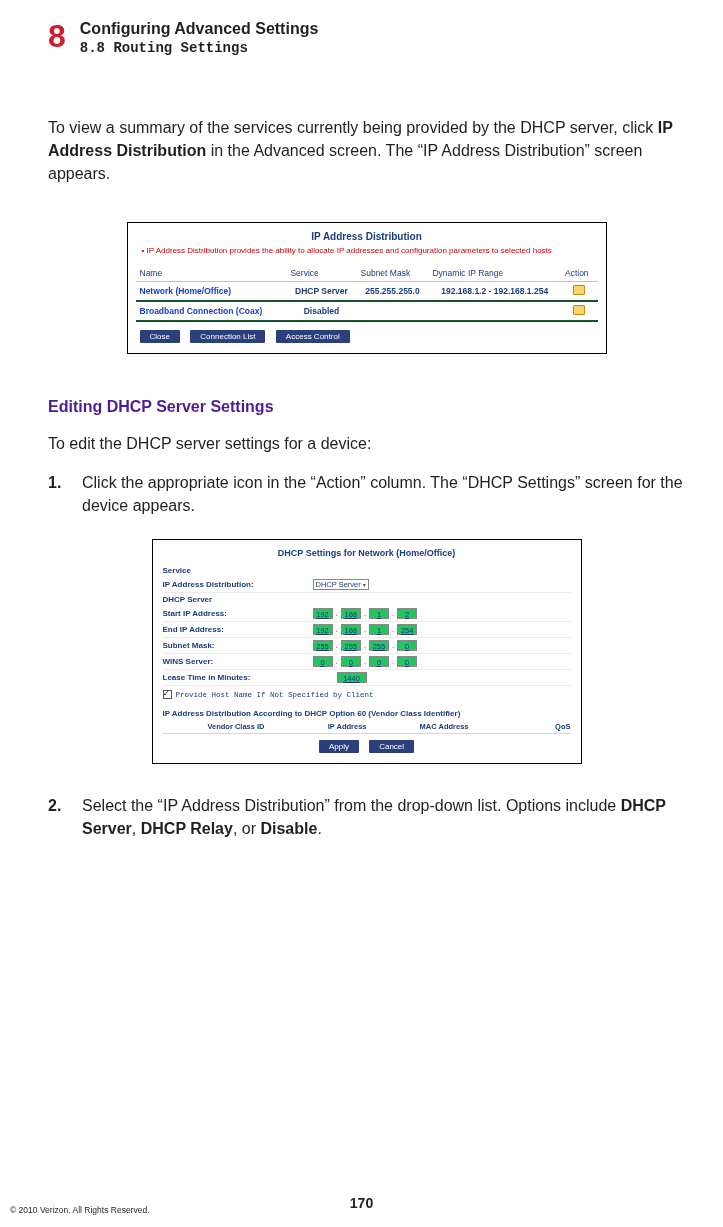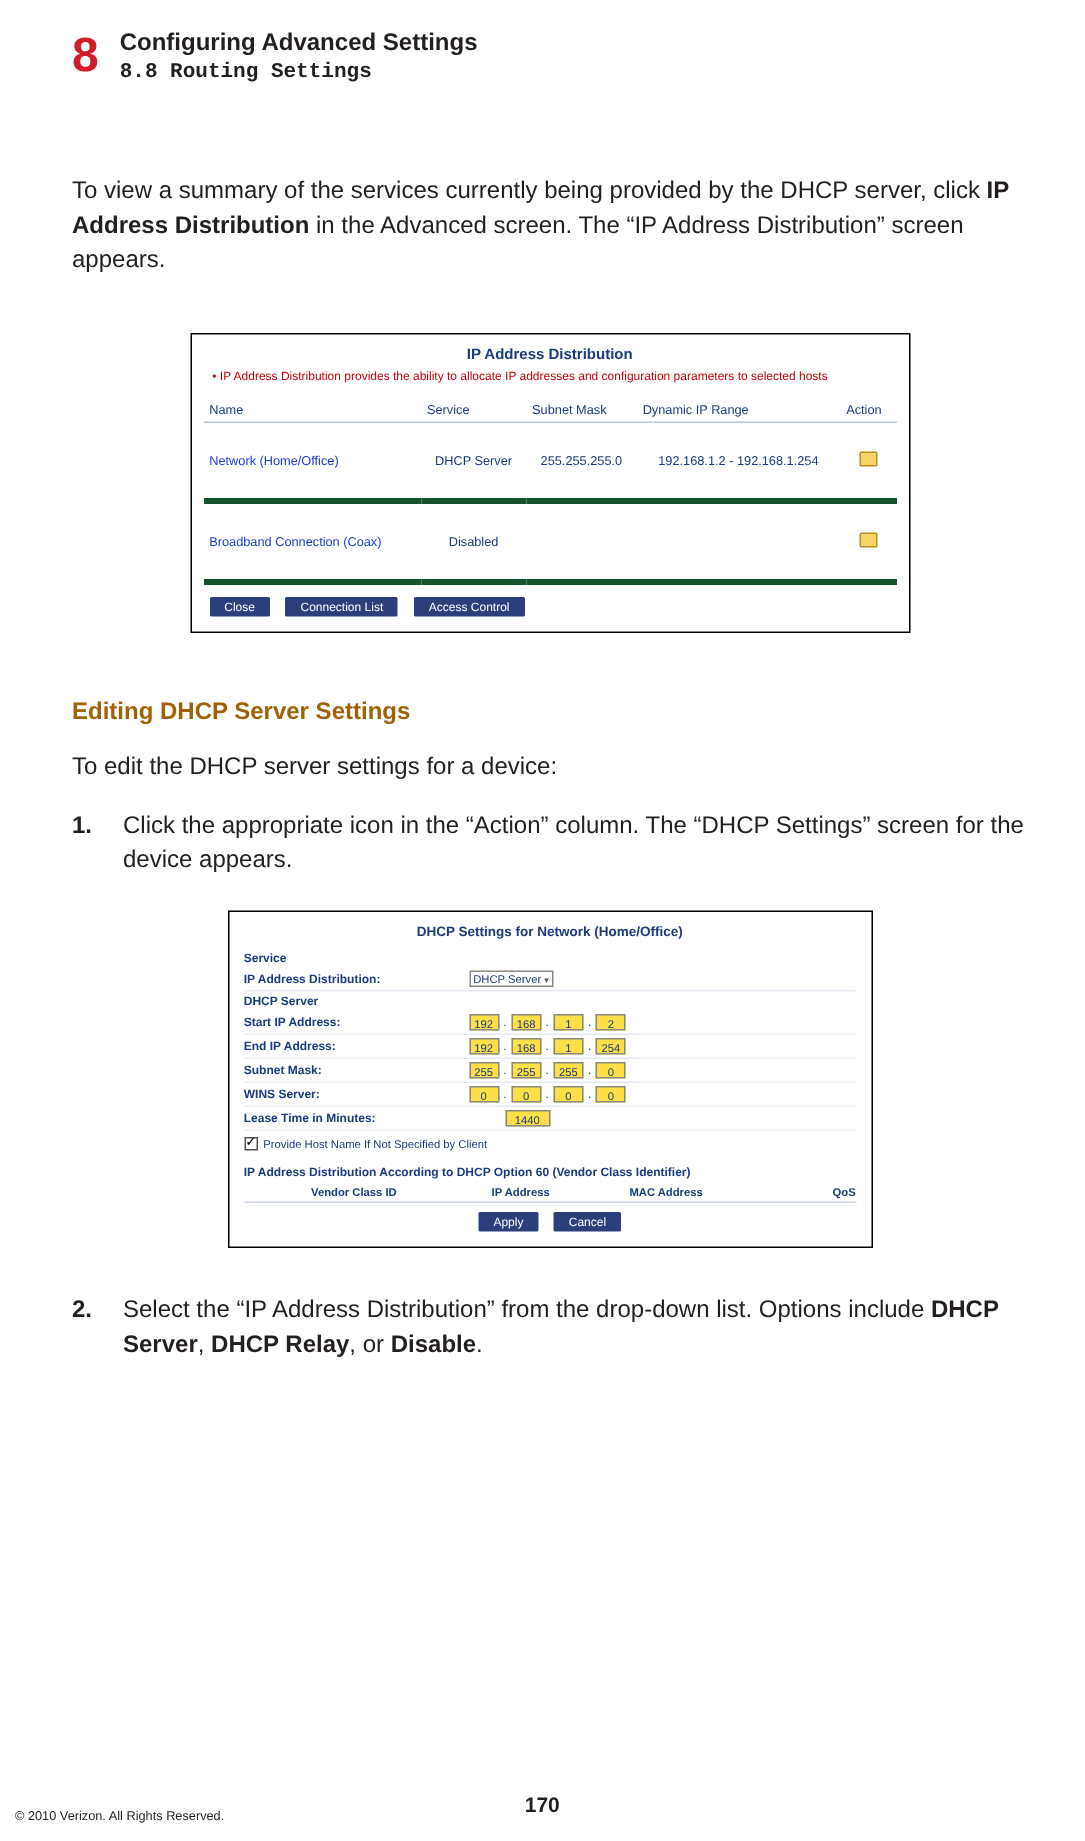--- a/index.html
+++ b/index.html
@@ -39,21 +39,21 @@
     margin-top: 2px;
     font-family: Liberation Mono, monospace;
   }
   .para {
     font-size: 16px;
     line-height: 1.45;
     margin: 0 0 36px 0;
   }
   .bold { font-weight: 700; }
   .section-heading {
-    color: #a16207;
+    color: #4c1d95;
     font-size: 16px;
     font-weight: 600;
     margin: 44px 0 16px 0;
   }
   .ol-item {
     display: flex;
     gap: 14px;
     font-size: 16px;
     line-height: 1.45;
     margin: 16px 0 0 0;
@@ -90,23 +90,24 @@
     font-weight: 400;
     color: #1a3b7d;
     font-size: 8.5px;
     text-align: left;
     padding: 3px 4px;
     border-bottom: 1px solid #b8c4d8;
   }
   .fig1 td {
     font-size: 8.5px;
     color: #1a3b7d;
-    padding: 19px 4px;
-    border-bottom: 4px solid #14532d;
+    padding: 3px 4px;
+    border-bottom: 2px solid #14532d;
     text-align: center;
+    font-weight: bold;
   }
   .fig1 td.link { color: #1a3bd0; text-align: left; }
   .fig1 td.plain { color: #1a3b7d; }
   .fig1 .action-icon {
     display:inline-block; width:12px; height:10px;
     background:#f7d56a; border:1px solid #b88f1a; border-radius:1px;
   }
   .fig1 .btn-row {
     margin-top: 8px;
   }
@@ -144,24 +145,24 @@
   .fig2 .row.noborder { border-bottom: none; }
   .fig2 .lbl { width: 150px; font-weight: 700; }
   .fig2 .val { flex: 1; display:flex; gap:3px; align-items:center;}
   .fig2 .sel {
     border:1px solid #888; font-size:7.5px; padding:0 2px; background:#fff;
     display:inline-flex; align-items:center; gap:2px;
   }
   .fig2 .sel::after { content:"▾"; font-size:6px; color:#555;}
   .fig2 .oct {
     width:20px; height:11px; border:1px solid #888; font-size:7.5px;
-    text-align:center; line-height:11px; background:#fde047;
+    text-align:center; line-height:11px; background:#22c55e;text-decoration:underline;
   }
   .fig2 .wide { width:30px;margin-left:24px; }
-  .fig2 .chk { display:flex; align-items:center; gap:4px; padding:4px 0; font-size:7.5px;}
+  .fig2 .chk { display:flex; align-items:center; gap:4px; padding:4px 0; font-size:7.5px;font-family:Liberation Mono, monospace;}
   .fig2 .chk .box { width:9px; height:9px; border:1px solid #555; background:#fff; position:relative;}
   .fig2 .chk .box.checked::after{content:"✓"; position:absolute; left:0; top:-3px; font-size:9px; color:#000;}
   .fig2 .subhead { font-weight:700; font-size:8px; margin:6px 0 2px 0;}
   .fig2 .thead3 { display:flex; font-weight:700; font-size:7.5px; border-bottom:1px solid #cdd6e6; padding:2px 0;}
   .fig2 .thead3 > div { flex:1; text-align:right; }
   .fig2 .btn-row { text-align:center; margin-top:6px;}
   .footer {
     position: absolute;
     bottom: 16px;
     left: 0;

